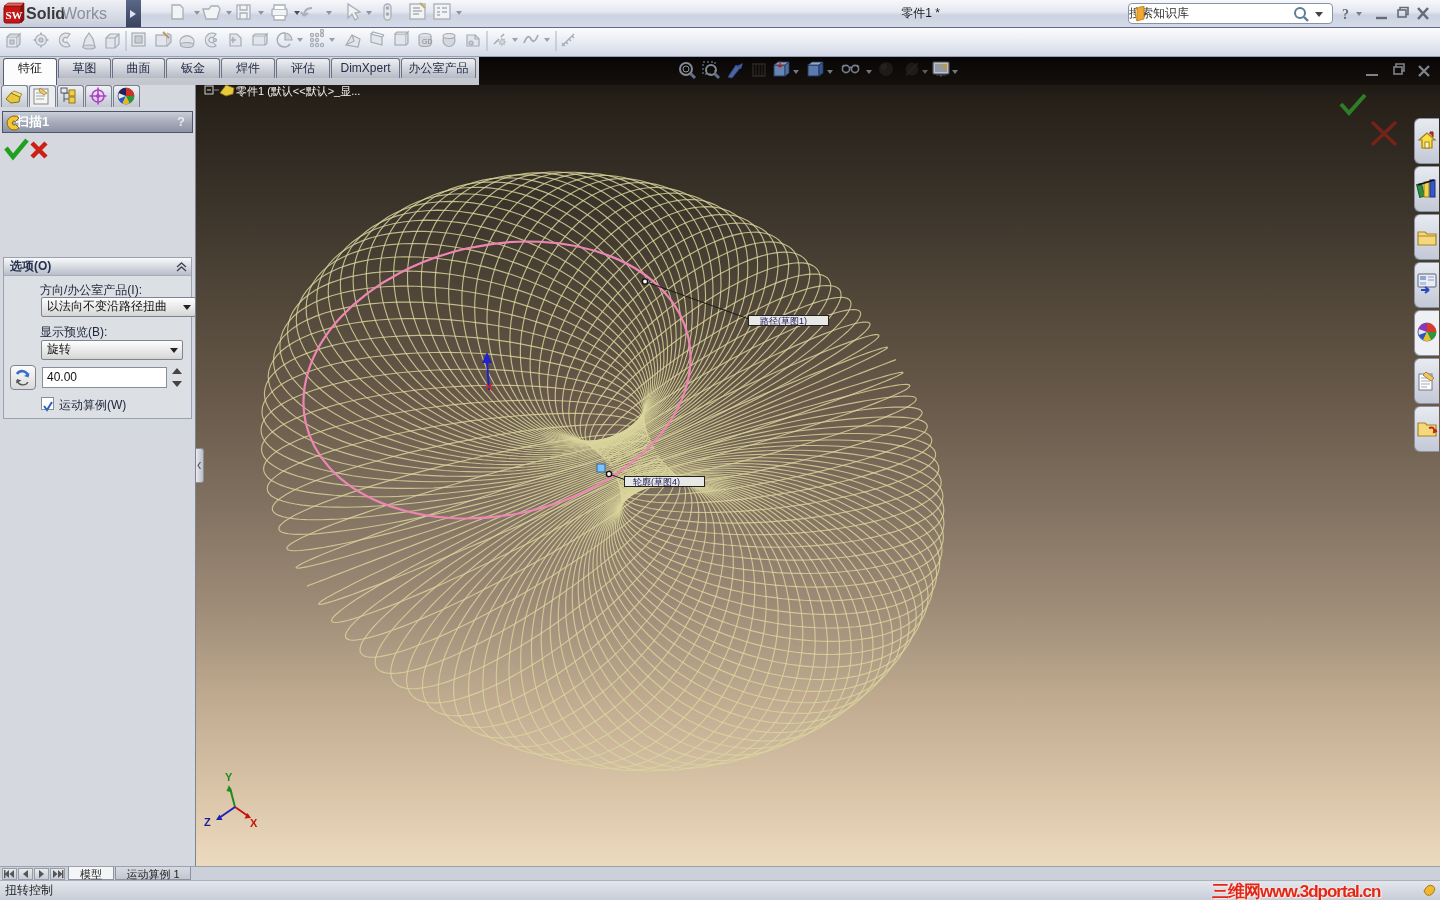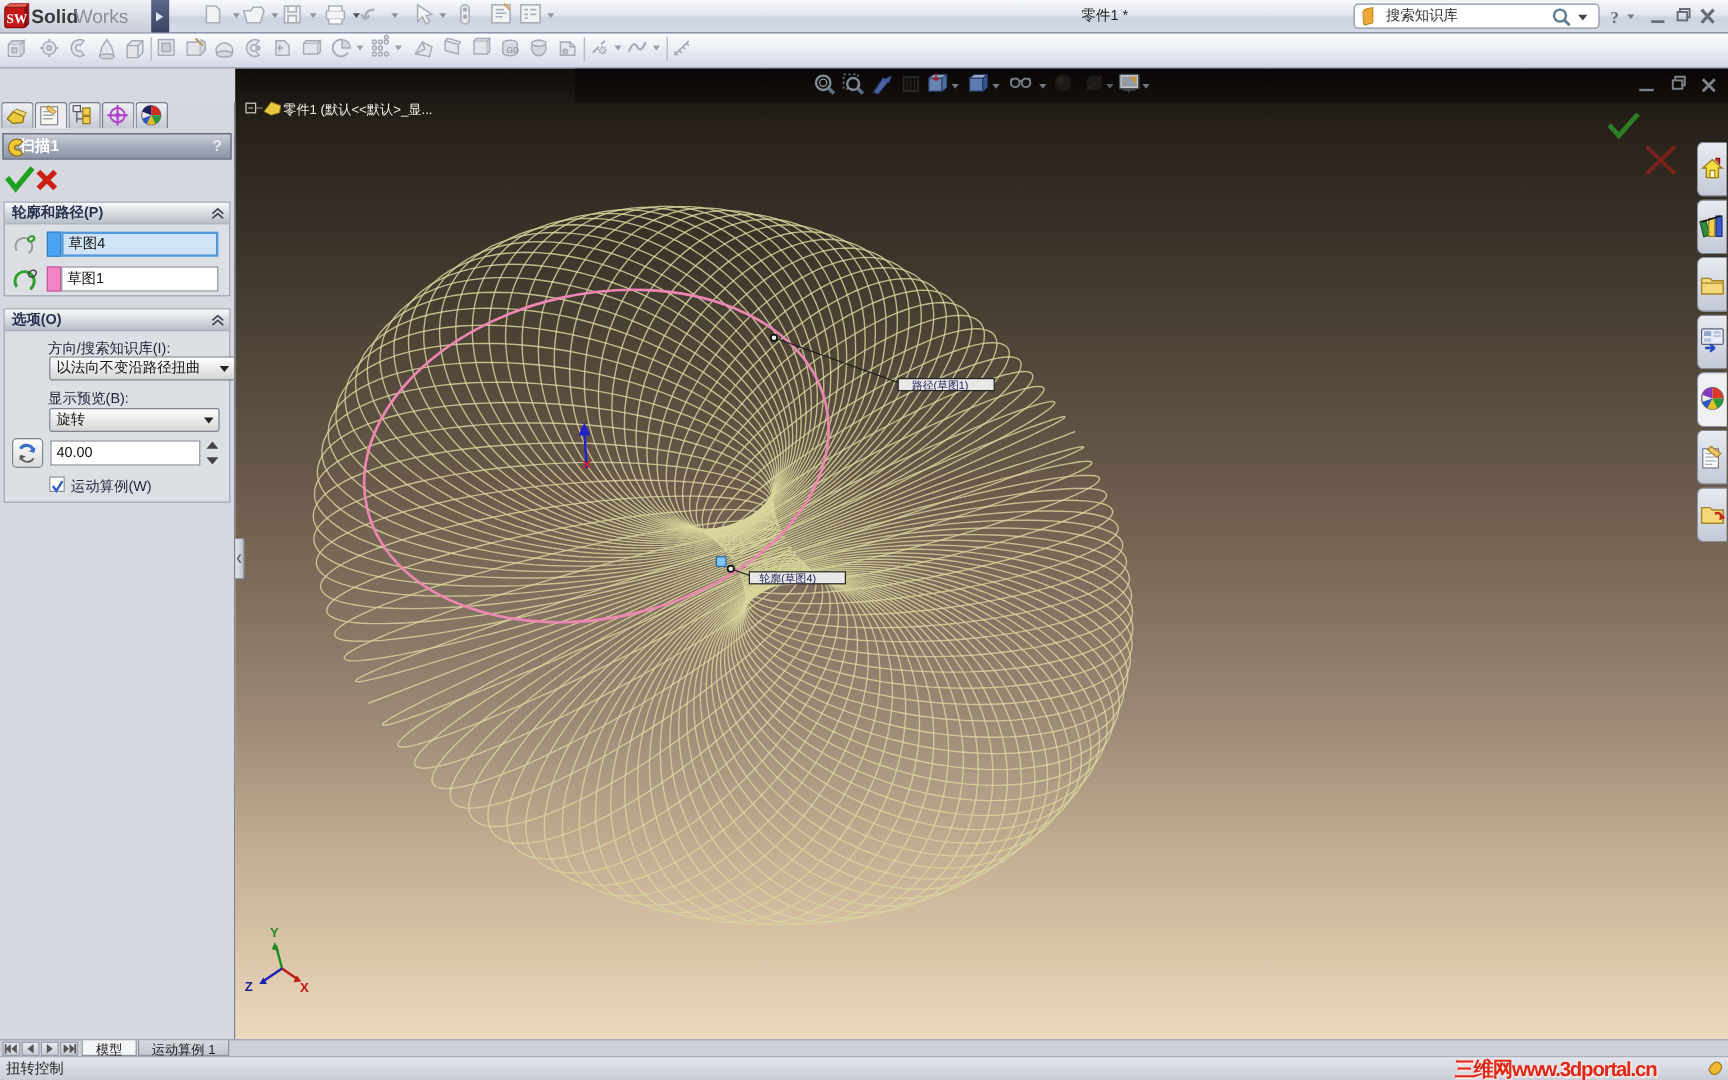--- a/index.html
+++ b/index.html
@@ -300,21 +300,21 @@
         <path d="M166 11 l3 4 l3 -4 z"></path>
         <path d="M206 11 l3 4 l3 -4 z"></path>
         <path d="M296 11 l3 4 l3 -4 z"></path>
 </g>
 </svg>
 <div class="abs" id="searchbox">
 <svg class="abs" style="left:5px;top:2px" width="16" height="16">
         <path d="M3 2 l7 -2 v13 l-7 2 z" fill="#f0a830" stroke="#b87818" stroke-width="0.8"></path>
         <path d="M3 2 q-2 1 -1 7 q0 5 1 6" fill="#f8d890" stroke="#b87818" stroke-width="0.8"></path>
       </svg>
-<span style="margin-left:26px">搜索知识库</span>
+<span style="">搜索知识库</span>
 <svg class="abs" style="right:22px;top:2px" width="17" height="17">
         <circle cx="7" cy="7" r="5" fill="none" stroke="#5b7e96" stroke-width="2"></circle>
         <line x1="11" y1="11" x2="15" y2="15" stroke="#5b7e96" stroke-width="2.4"></line>
       </svg>
 <svg class="abs" style="right:8px;top:8px" width="9" height="7">
         <path d="M0 0 l4 5 l4 -5 z" fill="#444"></path>
       </svg>
 </div>
 <svg class="abs" style="left:1340px;top:4px" width="100 " height="20">
 <text x="2" y="15" font-size="14" font-weight="bold" fill="#666c78" font-family="Liberation Serif">?</text>
@@ -429,20 +429,30 @@
             <path d="M2 12 q4 -10 7 -4 q3 6 7 -4" fill="none" stroke-width="1.8"></path>
           </g>
 <path d="M544 10 l3 4 l3 -4 z" fill="#9aa0ac" stroke="none"></path>
 <line x1="556" y1="3" x2="556" y2="23" stroke="#b8bcc6"></line>
 <g transform="translate(560,3)">
             <path d="M2 15 l12 -12 M5 15 l-3 -3 M8 13 l-2 -2 M11 10 l-2 -2 M14 7 l-2 -2" stroke-width="1.4" fill="none"></path>
           </g>
 </g>
 </svg>
 </div>
+<div class="abs" id="tabstrip">
+<div class="ctab act" style="left:3px;width:54px">特征</div>
+<div class="ctab" style="left:58px;width:53px">草图</div>
+<div class="ctab" style="left:112px;width:53px">曲面</div>
+<div class="ctab" style="left:166px;width:54px">钣金</div>
+<div class="ctab" style="left:221px;width:54px">焊件</div>
+<div class="ctab" style="left:276px;width:54px">评估</div>
+<div class="ctab" style="left:331px;width:69px">DimXpert</div>
+<div class="ctab" style="left:401px;width:75px">办公室产品</div>
+</div>
 <div class="abs" id="panel">
 <div class="pmtab" style="left:1px"><svg width="25" height="20">
           <path d="M4 13 l5 -6 l9 4 l-1 5 l-8 1 z" fill="#e8c83c" stroke="#8a7010"></path>
           <path d="M9 7 l3 -2 l8 3 l-2 3 z" fill="#f2dc7a" stroke="#8a7010" stroke-width="0.7"></path>
         </svg></div>
 <div class="pmtab act" style="left:29px"><svg width="25" height="20">
           <rect x="4" y="3" width="14" height="15" fill="#f6f6f2" stroke="#888"></rect>
           <path d="M6 7 h7 M6 10 h9 M6 13 h8" stroke="#9aa" stroke-width="1.2"></path>
           <path d="M10 2 l7 5 l-3 2 l-5 -4 z" fill="#f0c868" stroke="#a88030" stroke-width="0.8"></path>
         </svg></div>
@@ -468,43 +478,25 @@
 <div id="pmhead">
 <svg class="abs" style="left:2px;top:2px" width="20" height="18">
           <path d="M14 4 a7 7 0 1 0 0 10 l-3.5 -3.5 a2 2 0 1 1 0 -3 z" fill="#f2c838" stroke="#8a6a10" stroke-width="1"></path>
         </svg>
 <span style="margin-left:13px">扫描1</span><span style="position:absolute;right:7px;color:#e8eaf0;font-weight:bold">?</span>
 </div>
 <svg class="abs" style="left:0;top:50px" width="196" height="30">
 <path d="M6 13 l7 9 l14 -17" fill="none" stroke="#20a020" stroke-width="4.5"></path>
 <path d="M32 8 l14 14 M46 8 l-14 14" fill="none" stroke="#cc2016" stroke-width="4.5"></path>
 </svg>
-<div class="gbox" style="top:83px;height:79px">
-  <div class="ghead">轮廓和路径(P)<svg class="chev" width="11" height="10">
-            <path d="M1 5 l4.5 -4 l4.5 4 M1 9 l4.5 -4 l4.5 4" fill="none" stroke="#445" stroke-width="1.4"></path>
-          </svg></div>
-  <svg class="abs" style="left:6px;top:24px" width="28" height="22">
-          <path d="M4 16 a7 7 0 1 1 10 2" fill="none" stroke="#999" stroke-width="1.6"></path>
-          <ellipse cx="16" cy="6" rx="3.6" ry="2.8" fill="#3a9a3a" transform="rotate(-30 16 6)"></ellipse>
-          <ellipse cx="16" cy="6" rx="1.6" ry="1.1" fill="#e8f4e8" transform="rotate(-30 16 6)"></ellipse>
-        </svg>
-  <div class="abs" style="left:35px;top:24px;width:12px;height:21px;background:#4da3f2;border:1px solid #3a7ec2"></div>
-  <div class="fld" style="left:47px;top:24px;width:131px;height:21px;background:#cfe5f7;border:2px solid #5599dd;line-height:17px">草图4</div>
-  <svg class="abs" style="left:5px;top:52px" width="28" height="24">
-          <path d="M5 18 a8 8 0 1 1 11 2" fill="none" stroke="#2e9e2e" stroke-width="2.4"></path>
-          <ellipse cx="18" cy="7" rx="3.4" ry="2.6" fill="none" stroke="#444" stroke-width="1.3" transform="rotate(-30 18 7)"></ellipse>
-        </svg>
-  <div class="abs" style="left:35px;top:53px;width:12px;height:21px;background:#f283c5;border:1px solid #c45a9a"></div>
-  <div class="fld" style="left:47px;top:53px;width:131px;height:21px">草图1</div>
-</div>
 <div class="gbox" style="top:172px;height:162px">
   <div class="ghead">选项(O)<svg class="chev" width="11" height="10">
             <path d="M1 5 l4.5 -4 l4.5 4 M1 9 l4.5 -4 l4.5 4" fill="none" stroke="#445" stroke-width="1.4"></path>
           </svg></div>
-  <div class="lbl" style="left:36px;top:24px">方向/搜索知识库(I):</div>
+  <div class="lbl" style="left:36px;top:24px">方向/办公室产品(I):</div>
   <div class="ddown" style="left:37px;top:39px;width:155px;height:20px">以法向不变沿路径扭曲<span class="ddarr"></span></div>
   <div class="lbl" style="left:36px;top:66px">显示预览(B):</div>
   <div class="ddown" style="left:37px;top:82px;width:142px;height:20px">旋转<span class="ddarr"></span></div>
   <div class="abs" style="left:6px;top:107px;width:26px;height:25px;border:1px solid #7f858f;border-radius:4px;background:linear-gradient(#fcfcfc,#dadada)">
     <svg width="24" height="23">
             <path d="M6 8 a6 6 0 0 1 11 2" fill="none" stroke="#3a6ec8" stroke-width="2.6"></path>
             <path d="M18.5 7 l-1 4.5 l-4.5 -1.5 z" fill="#3a6ec8"></path>
             <path d="M17 16 a6 6 0 0 1 -11 -2" fill="none" stroke="#555" stroke-width="1.4"></path>
             <path d="M5 17.5 l1 -4.5 l4.5 1.5 z" fill="#555"></path>
           </svg>

